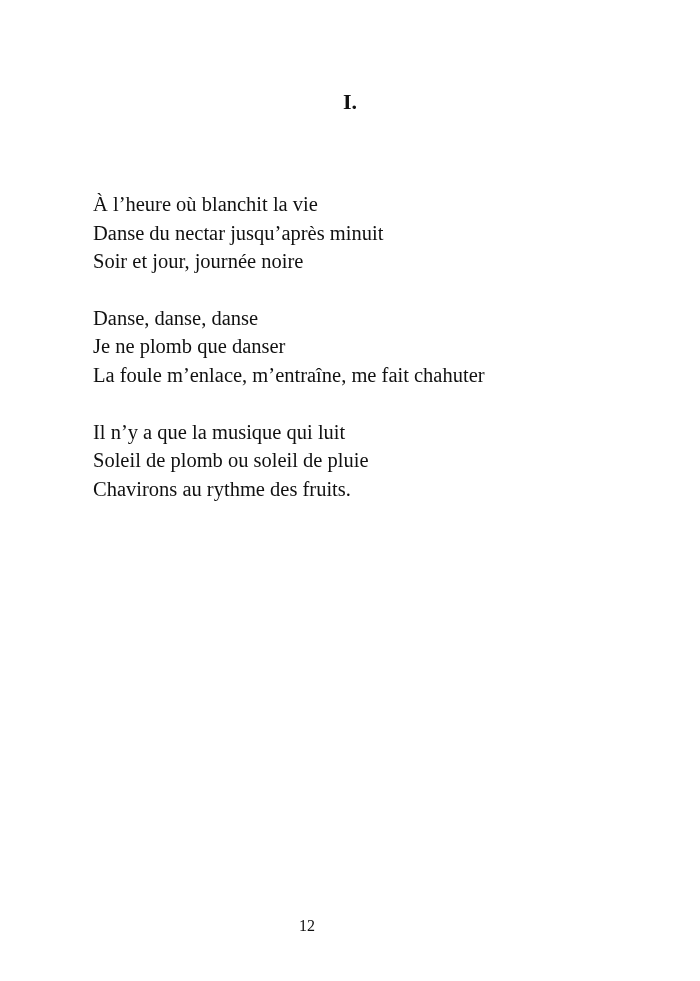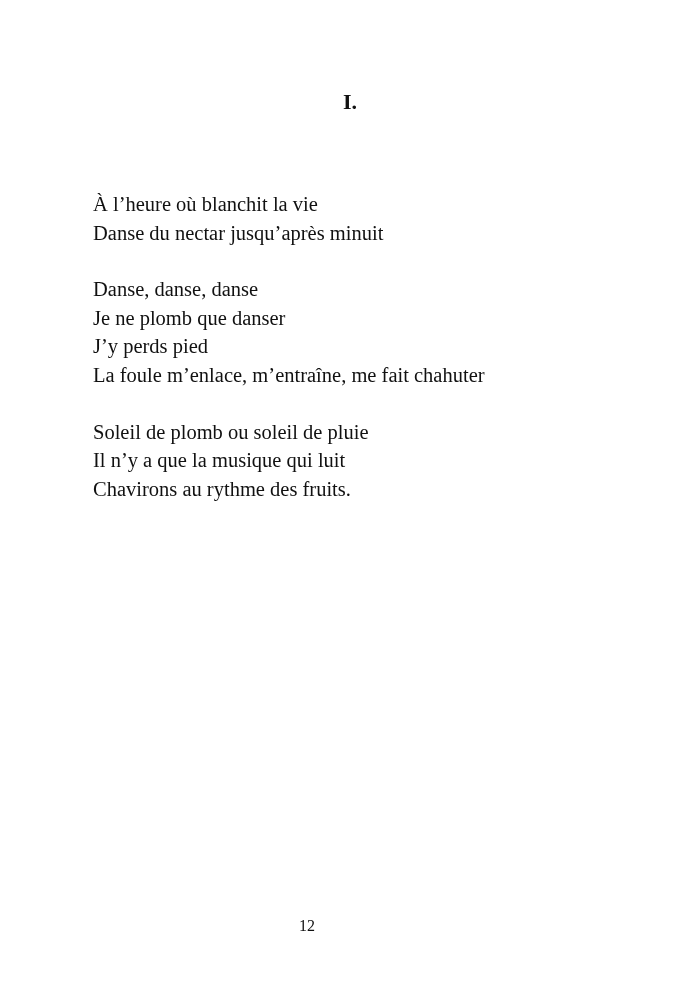--- a/index.html
+++ b/index.html
@@ -51,27 +51,27 @@
   </style>
 </head>
 <body>
 
 <div class="page-title">I.</div>
 
 <div class="poem">
   <div class="stanza">
     <span class="line">À l’heure où blanchit la vie</span>
     <span class="line">Danse du nectar jusqu’après minuit</span>
+    <span class="line">Soir et jour, journée noire</span>
   </div>
   <div class="stanza">
     <span class="line">Danse, danse, danse</span>
     <span class="line">Je ne plomb que danser</span>
-    <span class="line">J’y perds pied</span>
     <span class="line">La foule m’enlace, m’entraîne, me fait chahuter</span>
   </div>
   <div class="stanza">
+    <span class="line">Il n’y a que la musique qui luit</span>
     <span class="line">Soleil de plomb ou soleil de pluie</span>
-    <span class="line">Il n’y a que la musique qui luit</span>
     <span class="line">Chavirons au rythme des fruits.</span>
   </div>
 </div>
 
 <div class="page-number">12</div>
 
 </body></html>

